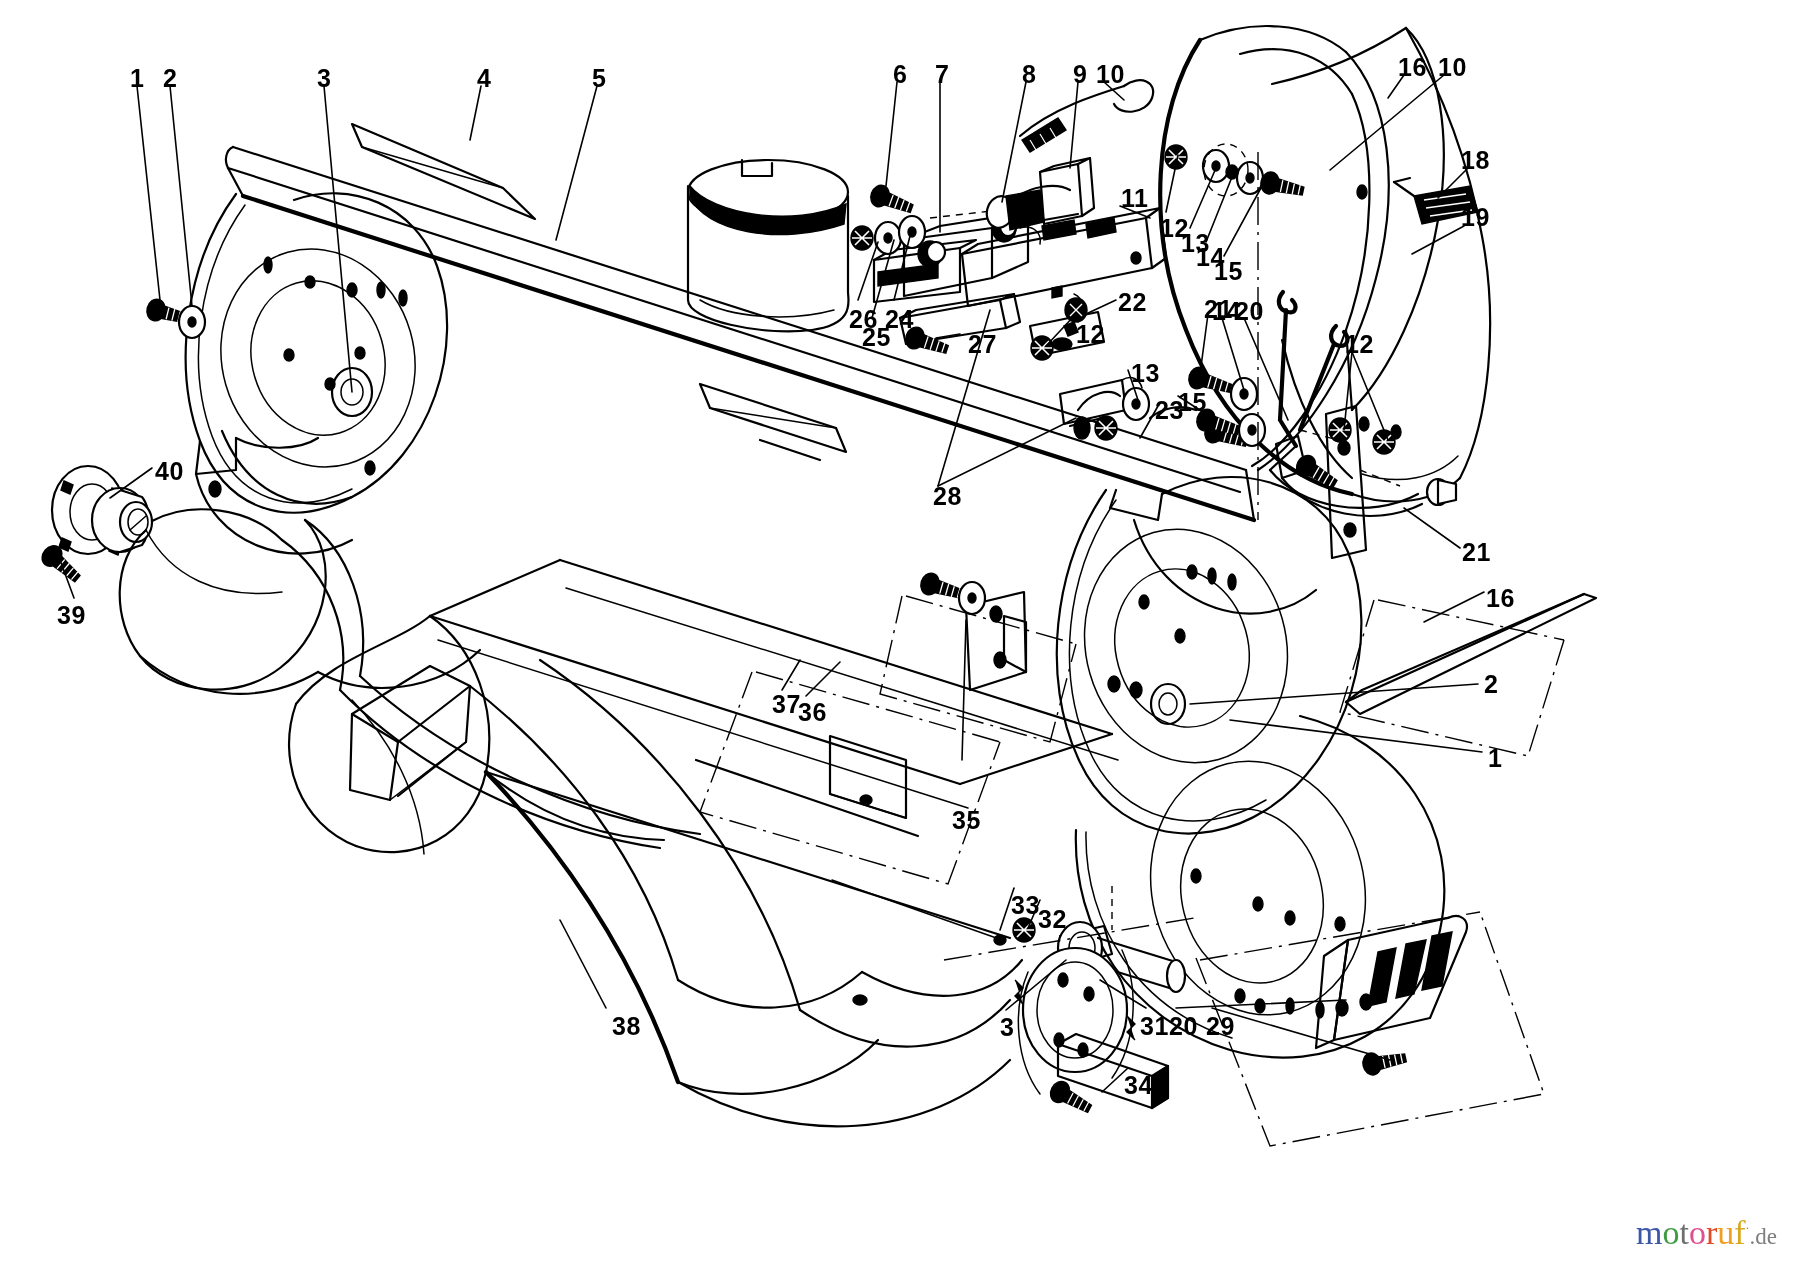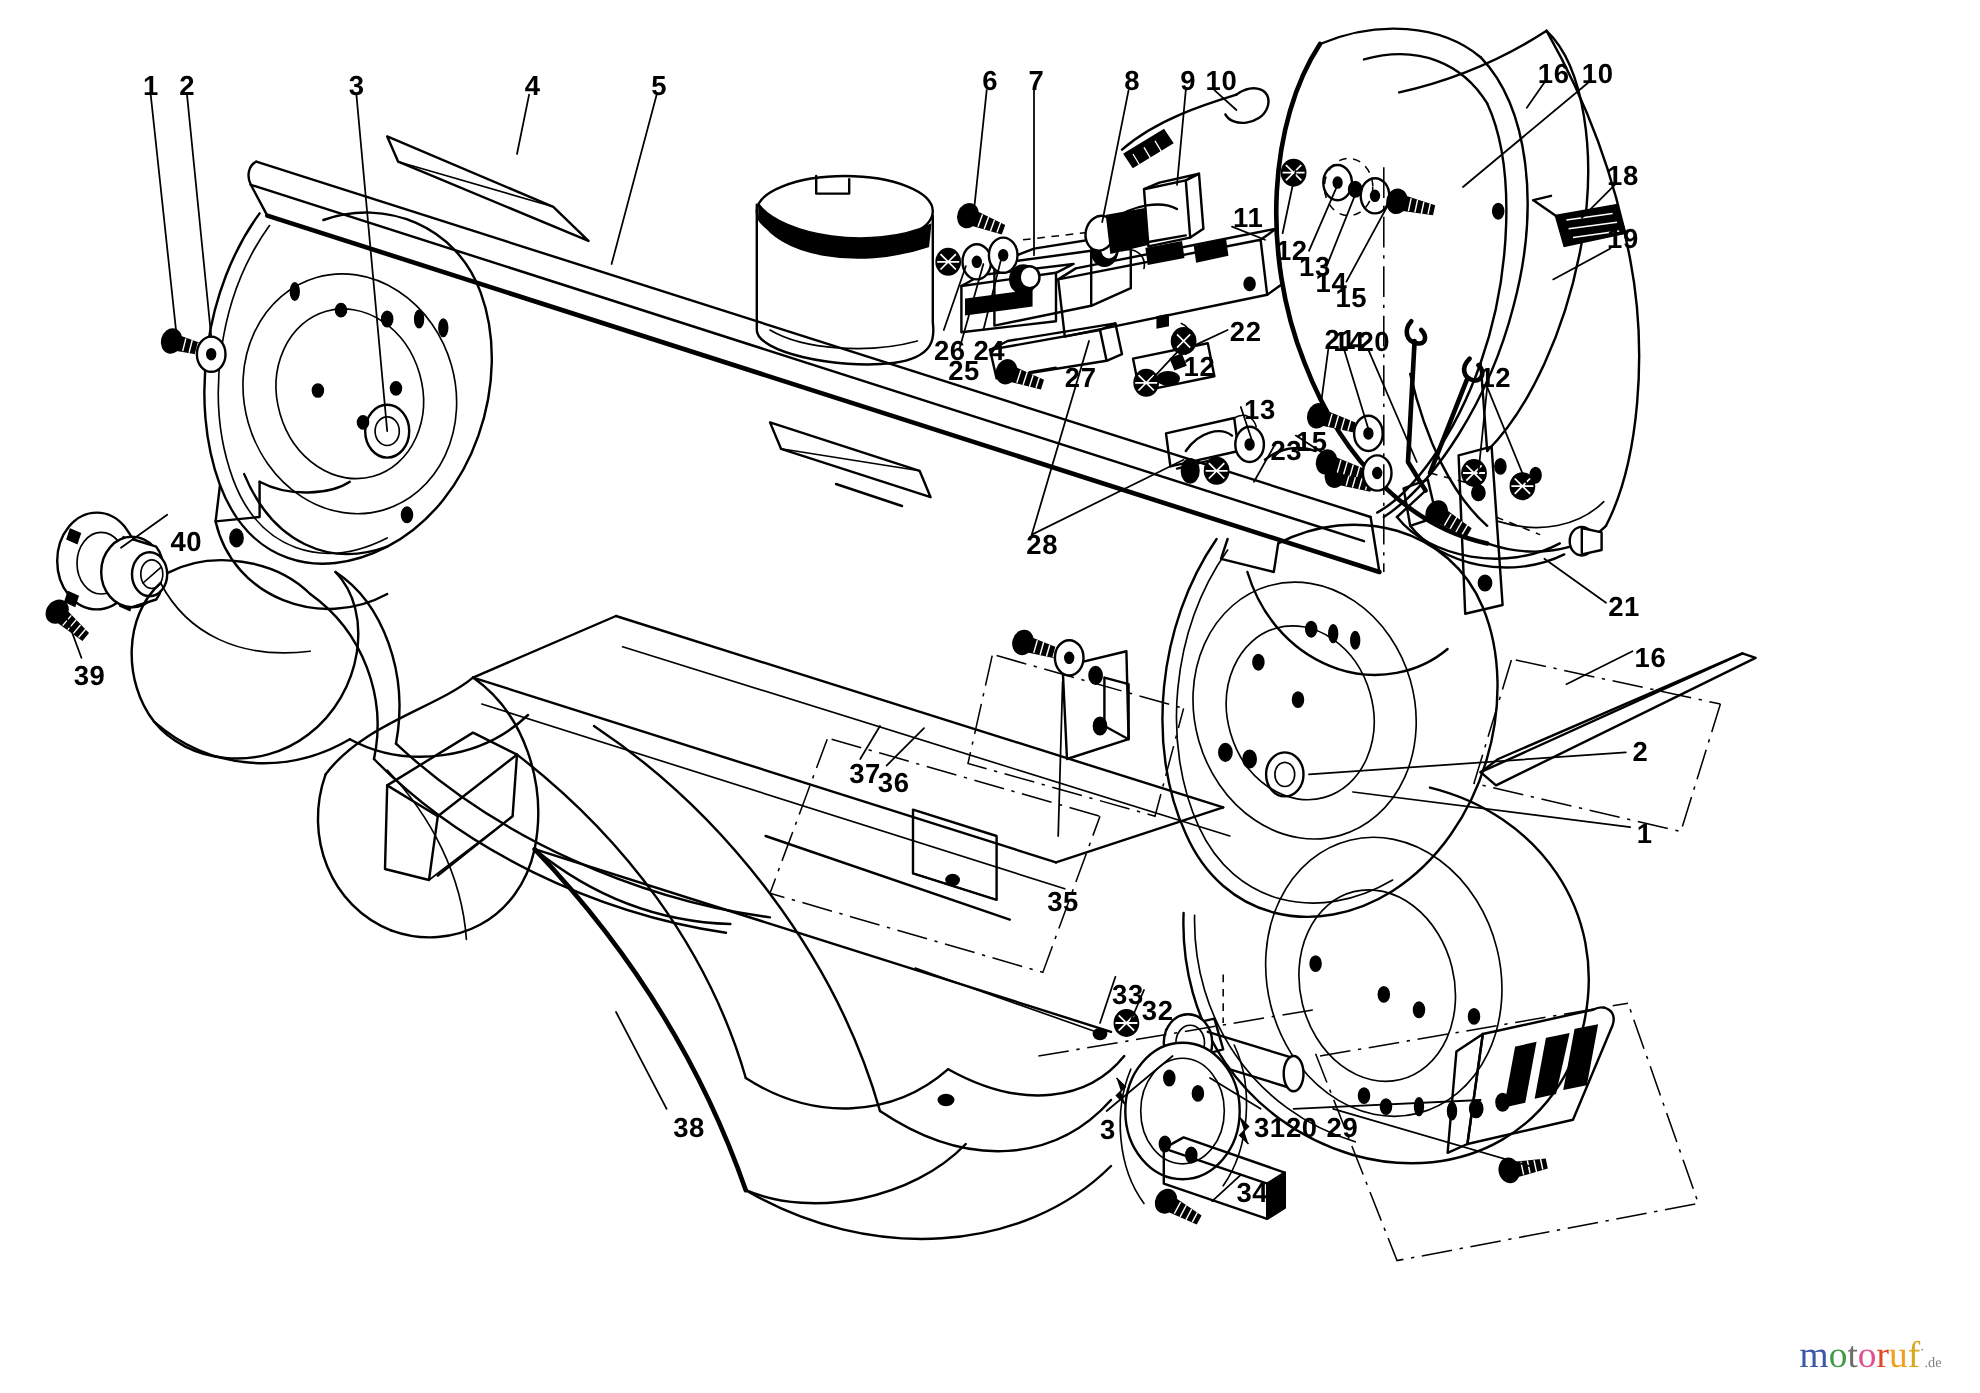--- a/index.html
+++ b/index.html
@@ -22,21 +22,21 @@
     position:absolute;
     left:1636px; top:1216px;
     font-family:"Liberation Serif",serif;
     font-size:34px;
     font-weight:400;
     letter-spacing:0px;
     line-height:1;
     white-space:nowrap;
   }
   .wm span{display:inline;}
-  .wm .suffix{font-size:13px;color:#7e7e7e;text-align:center;}
+  .wm .suffix{font-size:23px;color:#7e7e7e;text-align:center;}
 </style>
 </head>
 <body>
 
 <div id="page">
 
   <svg id="art" viewBox="0 0 1800 1266" width="1800" height="1266" xmlns="http://www.w3.org/2000/svg">
     <defs>
       <style>
         .ln{fill:none;stroke:#000;stroke-width:2.2;stroke-linecap:round;stroke-linejoin:round;}
@@ -560,23 +560,23 @@
       <div class="callout" style="left: 1235px; top: 299px;">20</div>
       <div class="callout" style="left: 1345px; top: 332px;">12</div>
       <div class="callout" style="left: 849px; top: 307px;">26</div>
       <div class="callout" style="left: 862px; top: 325px;">25</div>
       <div class="callout" style="left: 885px; top: 307px;">24</div>
       <div class="callout" style="left: 968px; top: 332px;">27</div>
       <div class="callout" style="left: 1076px; top: 322px;">12</div>
       <div class="callout" style="left: 1131px; top: 361px;">13</div>
       <div class="callout" style="left: 1178px; top: 390px;">15</div>
       <div class="callout" style="left: 1155px; top: 398px;">23</div>
-      <div class="callout" style="left: 155px; top: 481px;">40</div>
+      <div class="callout" style="left: 155px; top: 459px;">40</div>
       <div class="callout" style="left: 933px; top: 484px;">28</div>
-      <div class="callout" style="left: 67px; top: 603px;">39</div>
+      <div class="callout" style="left: 57px; top: 603px;">39</div>
       <div class="callout" style="left: 1462px; top: 540px;">21</div>
       <div class="callout" style="left: 1486px; top: 586px;">16</div>
       <div class="callout" style="left: 1484px; top: 672px;">2</div>
       <div class="callout" style="left: 1488px; top: 746px;">1</div>
       <div class="callout" style="left: 772px; top: 692px;">37</div>
       <div class="callout" style="left: 798px; top: 700px;">36</div>
       <div class="callout" style="left: 952px; top: 808px;">35</div>
       <div class="callout" style="left: 1011px; top: 893px;">33</div>
       <div class="callout" style="left: 1038px; top: 907px;">32</div>
       <div class="callout" style="left: 601px; top: 1014px; margin-left: 11px;">38</div>

